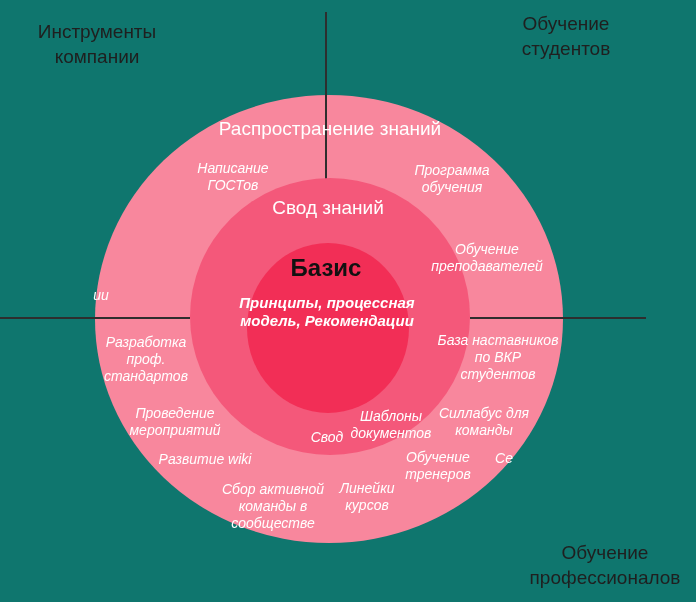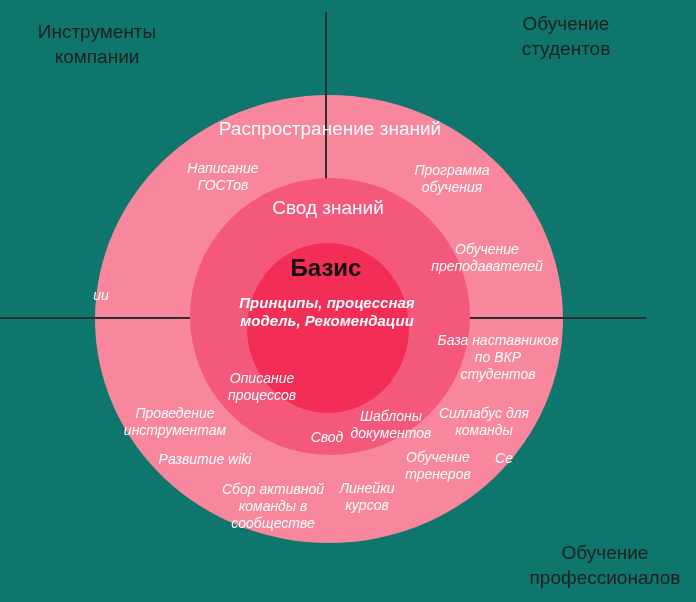--- a/index.html
+++ b/index.html
@@ -55,36 +55,37 @@
   <div class="quadrant-label" style="left:89px;top:581px;margin-top:39px;">Сообщество</div>
   <div class="quadrant-label" style="left:605px;top:566px;">Обучение
 профессионалов</div>
 
   <div class="ring-title" style="left:330px;top:129px;">Распространение знаний</div>
   <div class="ring-title" style="left:328px;top:208px;">Свод знаний</div>
   <div class="ring-title" id="basis-title" style="left:326px;top:268px;">Базис</div>
   <div id="basis-desc" style="left:327px;top:312px;">Принципы, процессная
 модель, Рекомендации</div>
 
-  <div class="item" style="left:223px;top:177px;">Написание
+  <div class="item" style="left:233px;top:177px;">Написание
 ГОСТов</div>
   <div class="item" style="left:452px;top:179px;">Программа
 обучения</div>
   <div class="item" style="left:487px;top:258px;">Обучение
 преподавателей</div>
   <div class="item" style="left:101px;top:296px;">ии</div>
+  <div class="item" style="left:146px;top:360px;">Разработка
+проф.
+стандартов</div>
   <div class="item" style="left:498px;top:358px;">База наставников
 по ВКР
 студентов</div>
-  <div class="item" style="left:262px;top:387px;">Описание
-процессов</div>
   <div class="item" style="left:391px;top:389px;margin-top:36px;">Шаблоны
 документов</div>
   <div class="item" style="left:175px;top:422px;">Проведение
-инструментам</div>
+мероприятий</div>
   <div class="item" style="left:484px;top:422px;">Силлабус для
 команды</div>
   <div class="item" style="left:205px;top:460px;">Развитие wiki</div>
   <div class="item" style="left:327px;top:438px;">Свод</div>
   <div class="item" style="left:438px;top:466px;">Обучение
 тренеров</div>
   <div class="item" style="left:504px;top:459px;">Се</div>
   <div class="item" style="left:273px;top:499px;margin-top:8px;">Сбор активной
 команды в
 сообществе</div>

